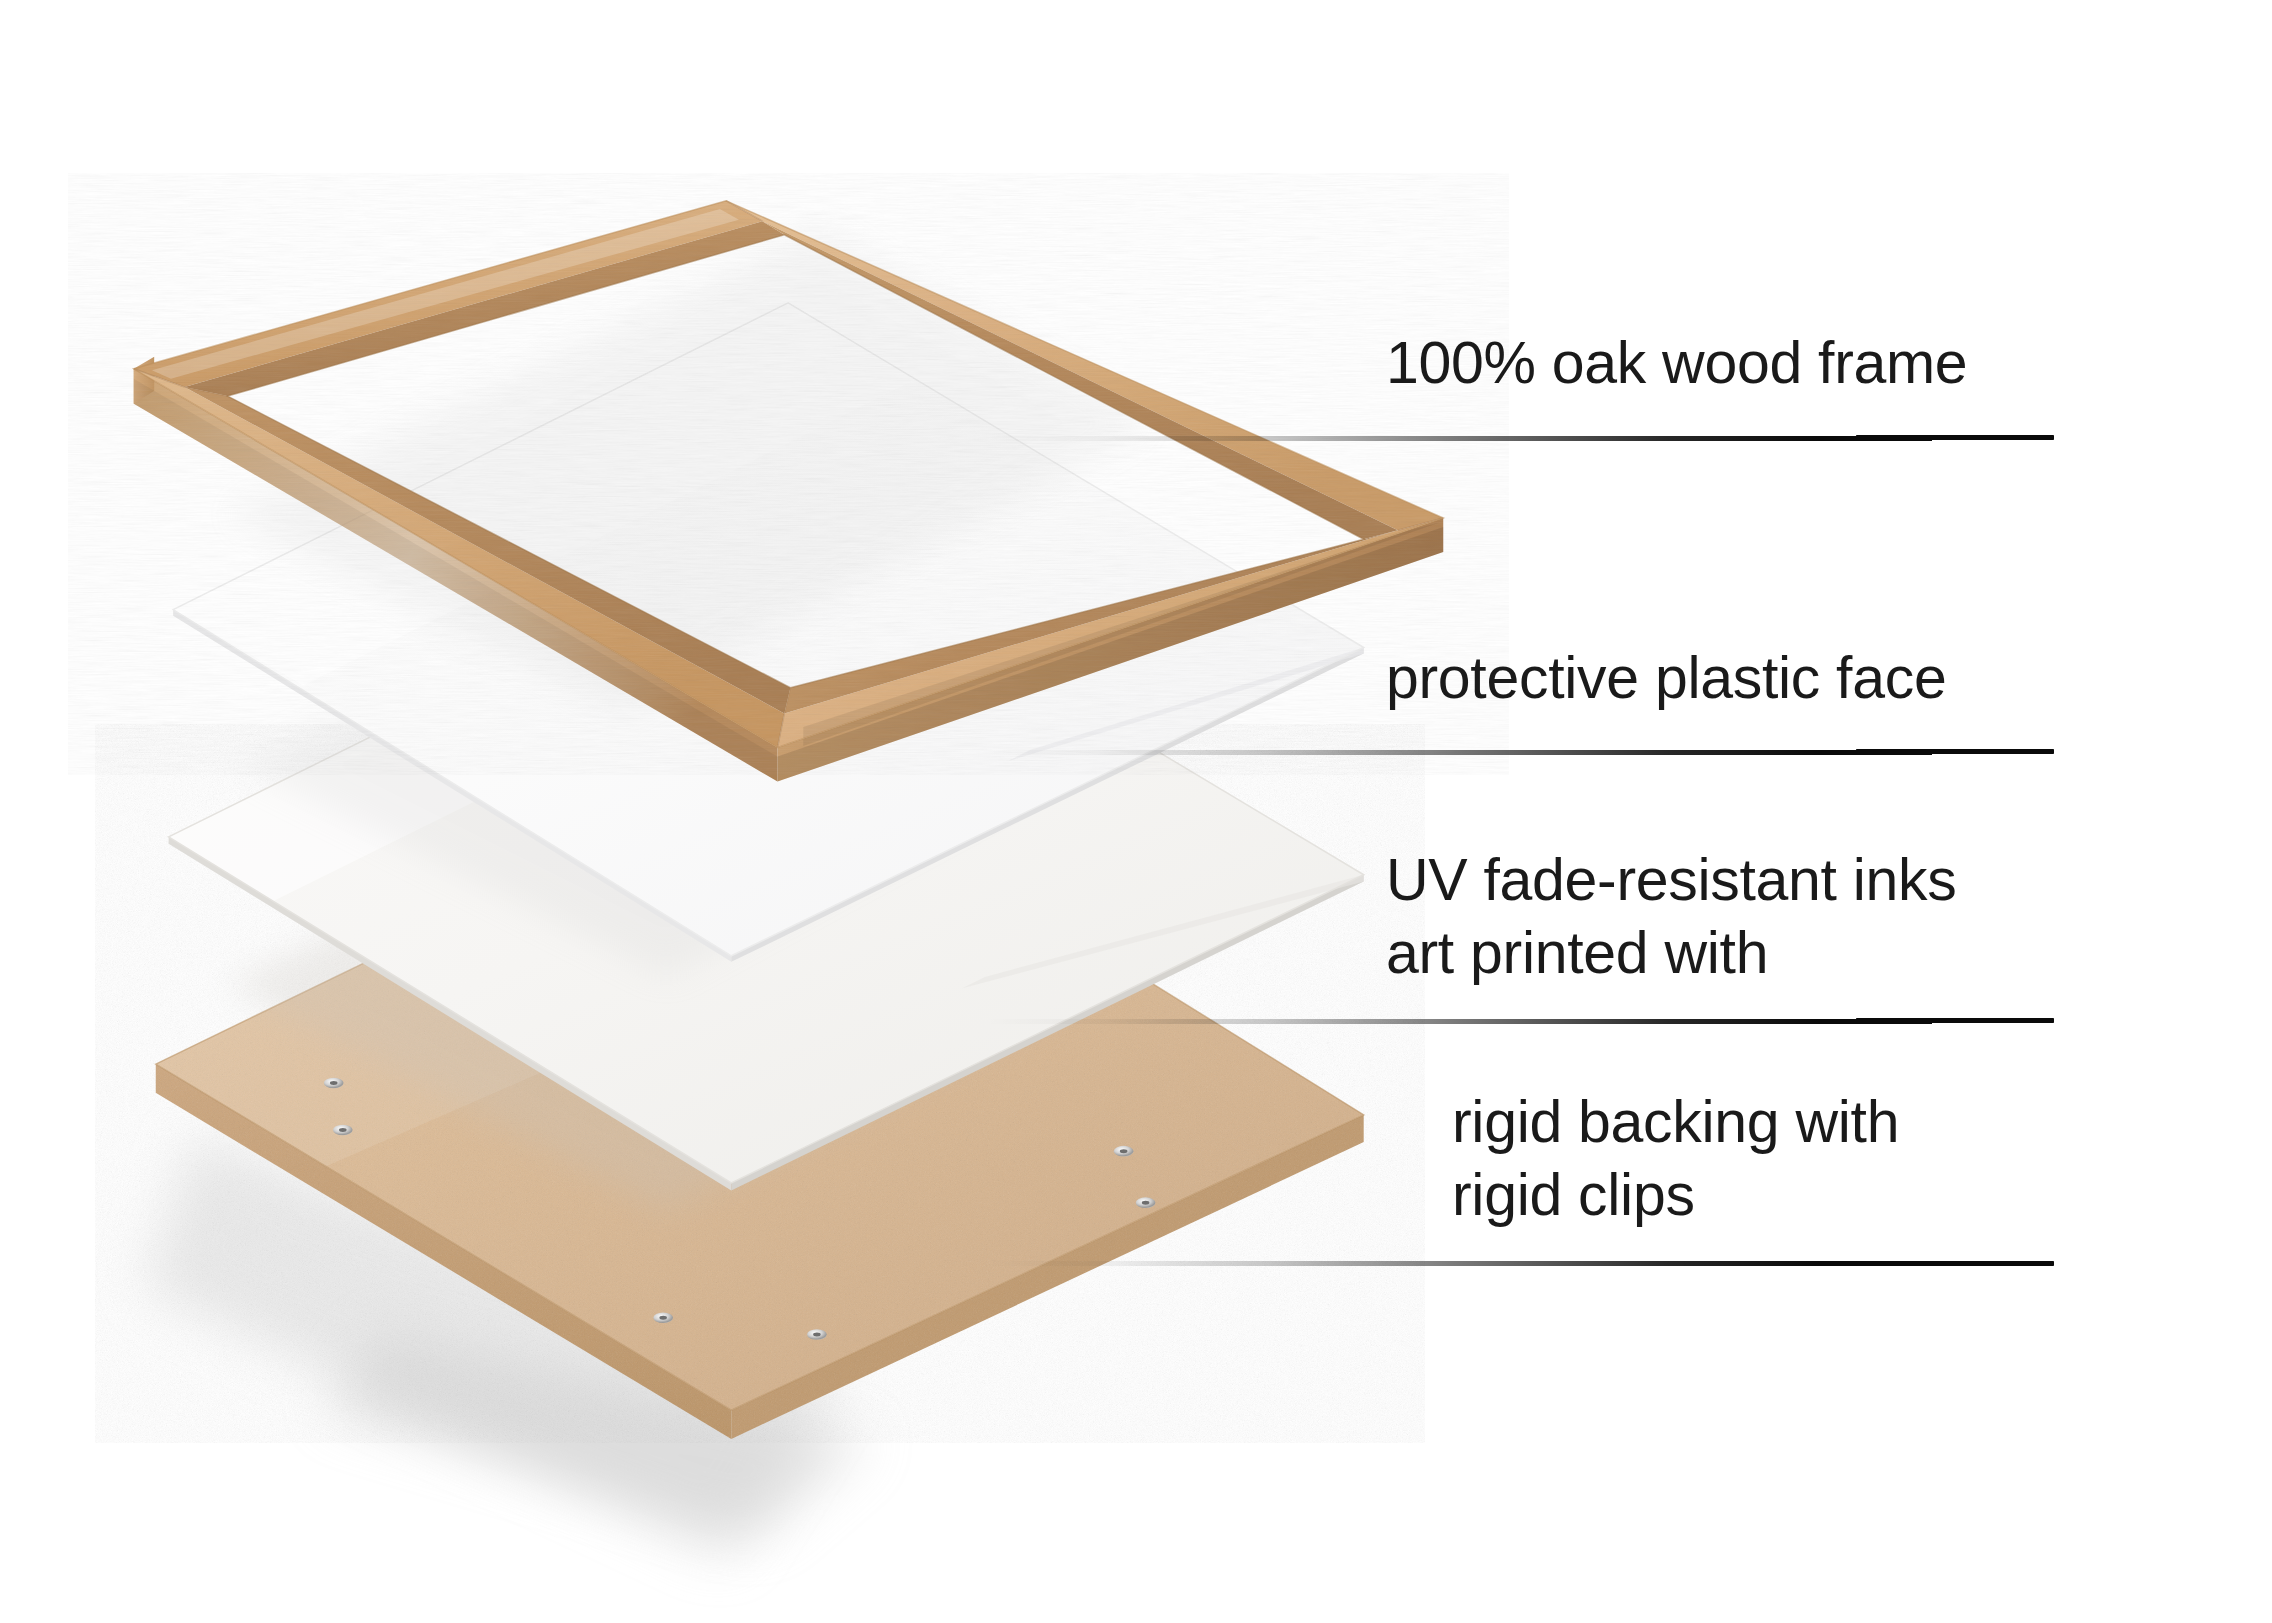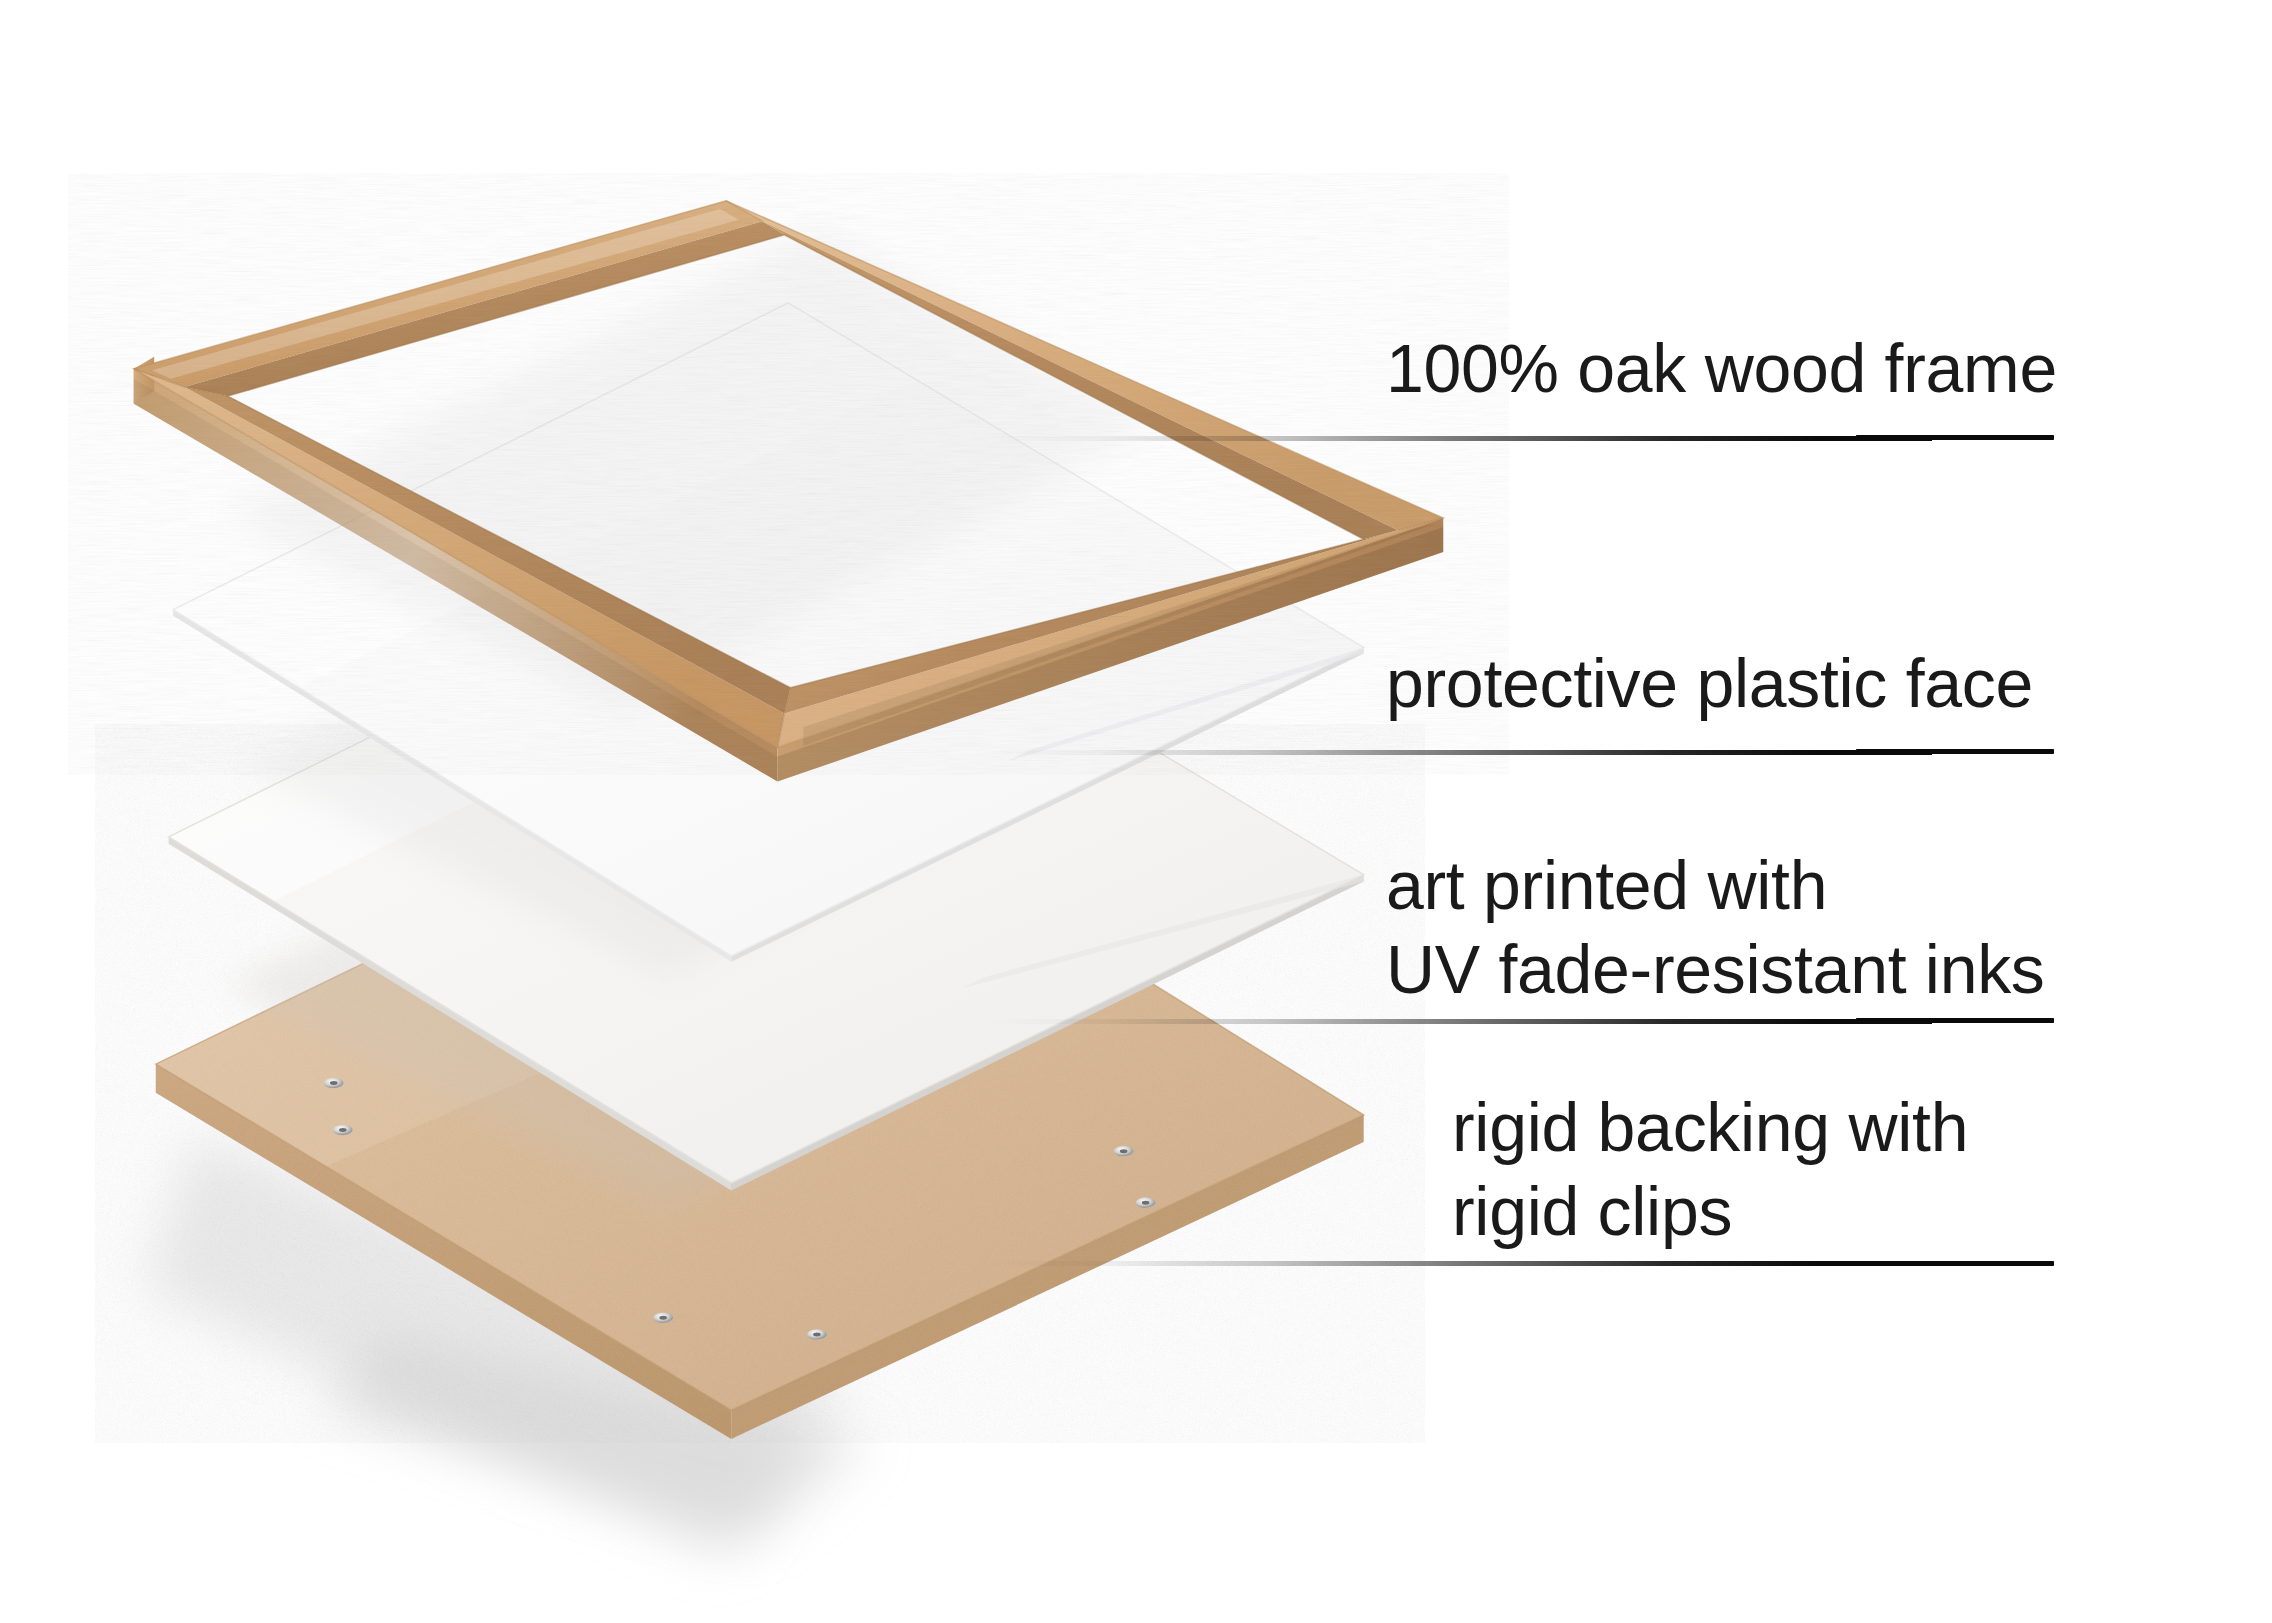--- a/index.html
+++ b/index.html
@@ -14,21 +14,21 @@
   
   #stage{position:absolute;inset:0;}
 
   .layer-art{position:absolute;left:0;top:0;width:2273px;height:1623px;overflow:visible;}
 
   
   .label-block{
     position:absolute;
     color:#1a1a1a;
     font-weight:300;
-    font-size:68px;
+    font-size:59px;
     line-height:1.23;
     letter-spacing:-0.3px;
     white-space:nowrap;
     font-stretch:condensed;
   }
   .label-line{
     position:absolute;
     height:5.3px;
     background:#0a0a0a;
     border-radius:0.8px;
@@ -276,22 +276,22 @@
 
   <div class="leader" style="left:985px; top:750px; width:947px;"></div>
   <div class="label-line" style="left:1856px; top:749px; width:198px;"></div>
   <div class="label-block" style="left:1386px; top:642px;">
     <div>protective plastic face</div>
   </div>
 
   <div class="leader" style="left:985px; top:1019px; width:947px;"></div>
   <div class="label-line" style="left:1856px; top:1018px; width:198px;"></div>
   <div class="label-block" style="left:1386px; top:844px;">
+    <div>UV fade-resistant inks</div>
     <div>art printed with</div>
-    <div>UV fade-resistant inks</div>
   </div>
 
   <div class="leader" style="left:985px; top:1261px; width:947px;"></div>
   <div class="label-line" style="left:1856px; top:1261px; width:198px;"></div>
   <div class="label-block" style="left:1452px; top:1086px;">
     <div>rigid backing with</div>
     <div>rigid clips</div>
   </div>
 
 </div>

